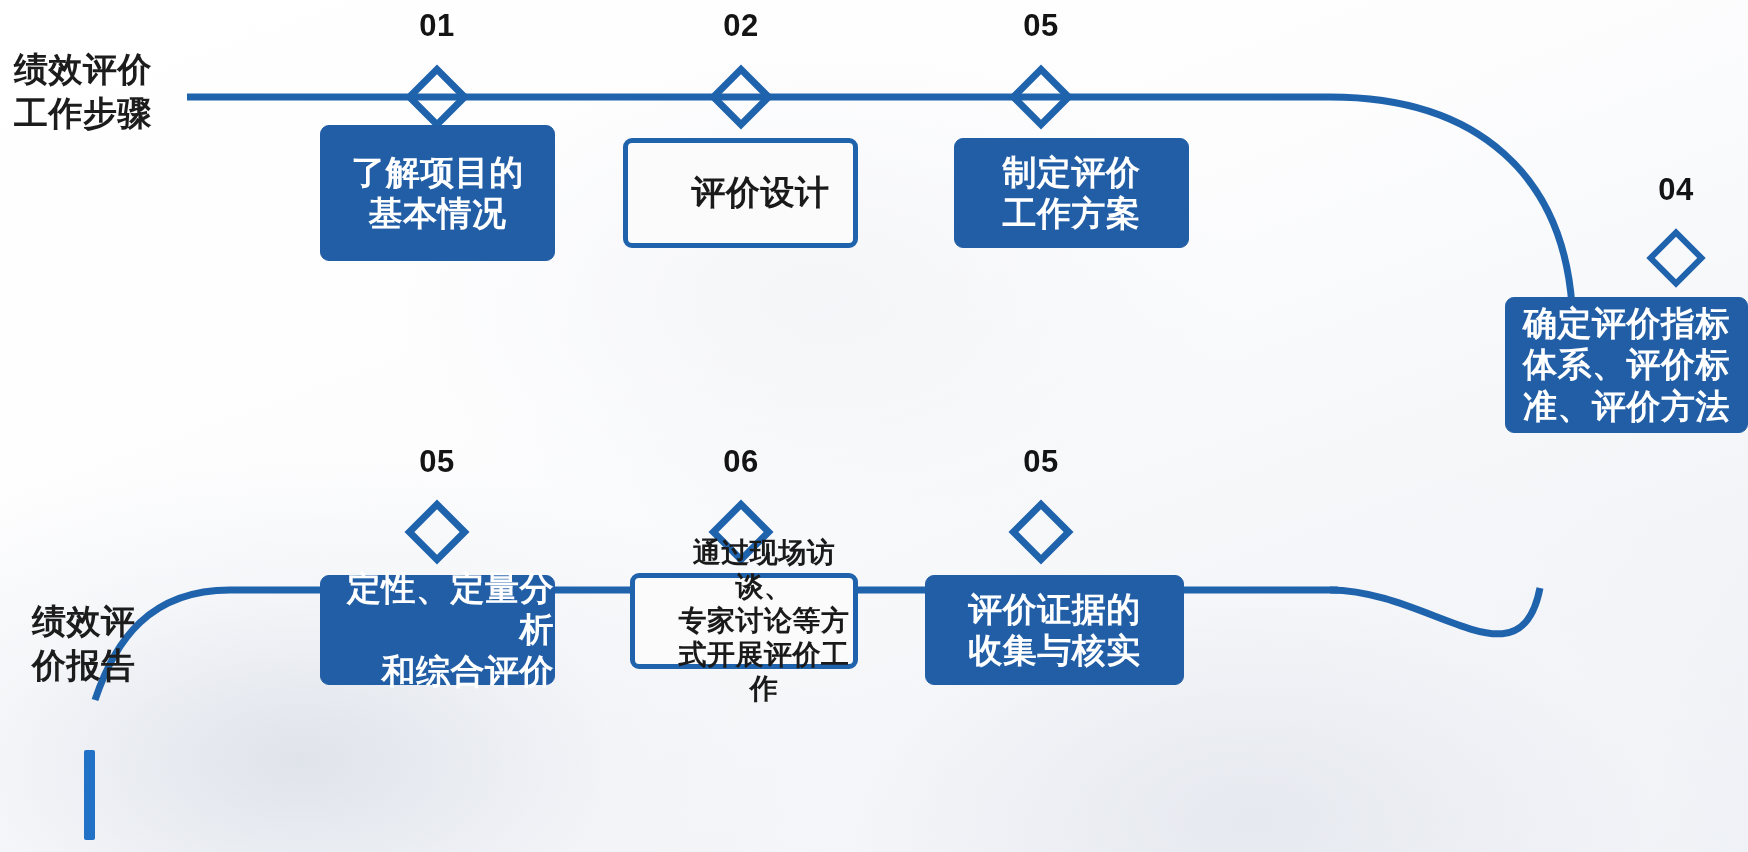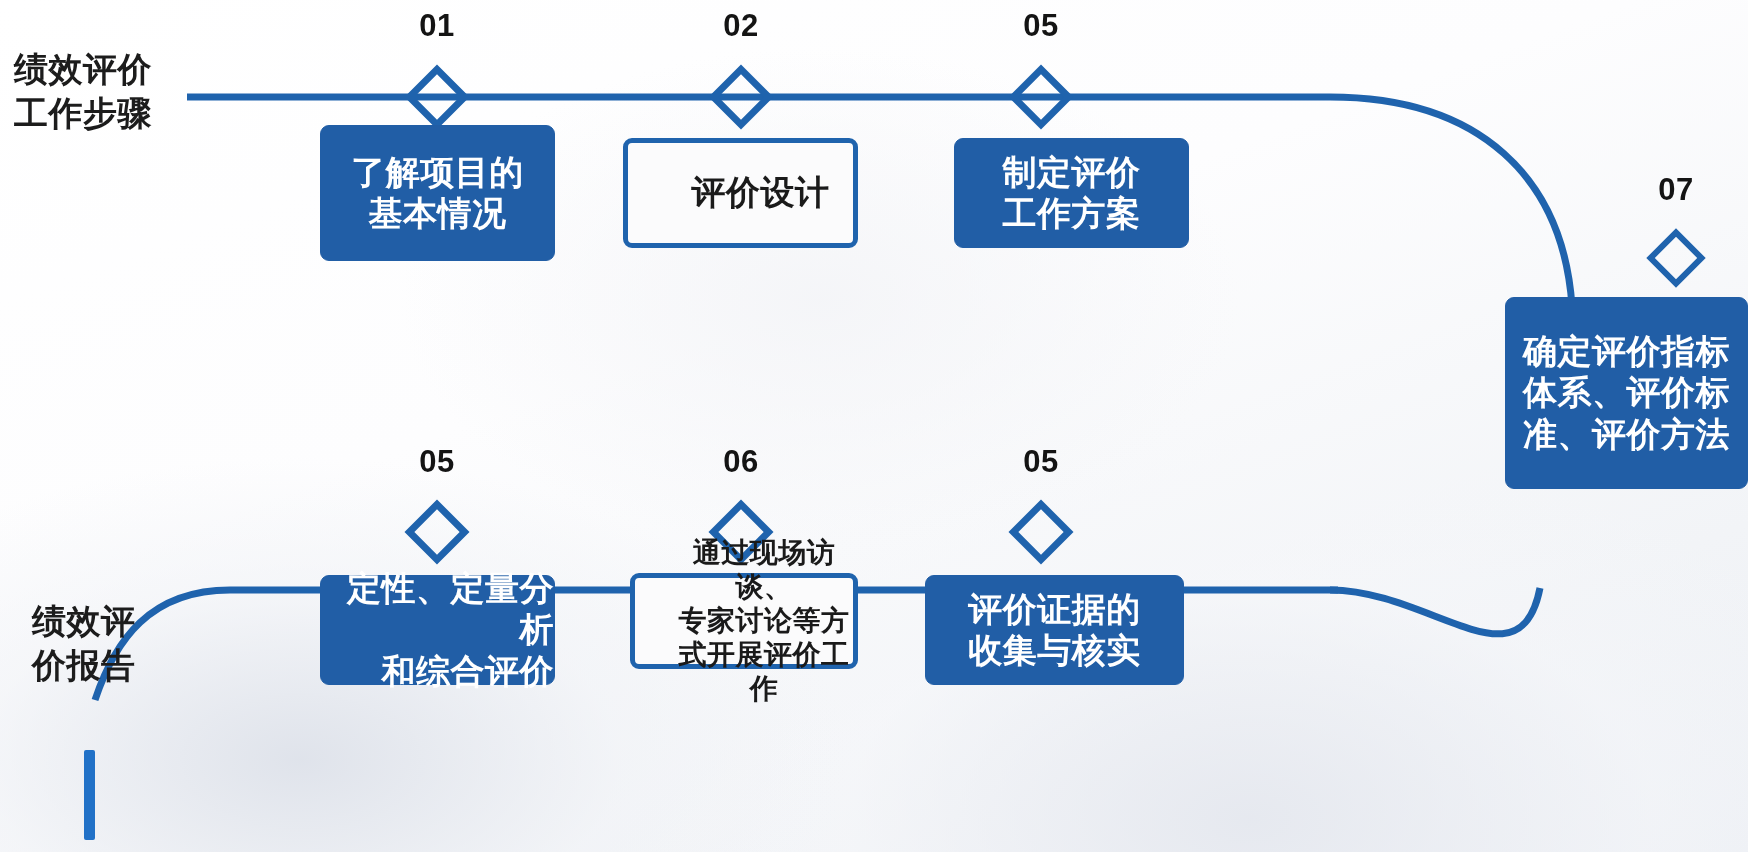--- a/index.html
+++ b/index.html
@@ -134,23 +134,23 @@
 
   <div class="step-num" style="left:741px; top:8px;">02</div>
   <div class="node" style="left:741px; top:97px;"></div>
   <div class="step-box outline" style="left:623px; top:138px; width:235px; height:110px; font-size:34px;">评价设计</div>
 
   <div class="step-num" style="left:1041px; top:8px;">05</div>
   <div class="node" style="left:1041px; top:97px;"></div>
   <div class="step-box filled" style="left:925px; top:138px; width:235px; height:110px; font-size:34px;margin-left:29px;">制定评价
 工作方案</div>
 
-  <div class="step-num" style="left:1676px; top:172px;">07</div>
+  <div class="step-num" style="left:1676px; top:172px;">04</div>
   <div class="node plain" style="left:1676px; top:258px; width:42px; height:42px;"></div>
-  <div class="step-box filled" style="left:1505px; top:297px; width:243px; height:192px; font-size:34px;">确定评价指标
+  <div class="step-box filled" style="left:1505px; top:297px; width:243px; height:136px; font-size:34px;">确定评价指标
 体系、评价标
 准、评价方法</div>
 
   <div class="step-num" style="left:1041px; top:444px;">05</div>
   <div class="node" style="left:1041px; top:532px;"></div>
   <div class="step-box filled" style="left:925px; top:575px; width:259px; height:110px; font-size:34px;">评价证据的
 收集与核实</div>
 
   <div class="step-num" style="left:741px; top:444px;">06</div>
   <div class="node" style="left:741px; top:532px;"></div>

